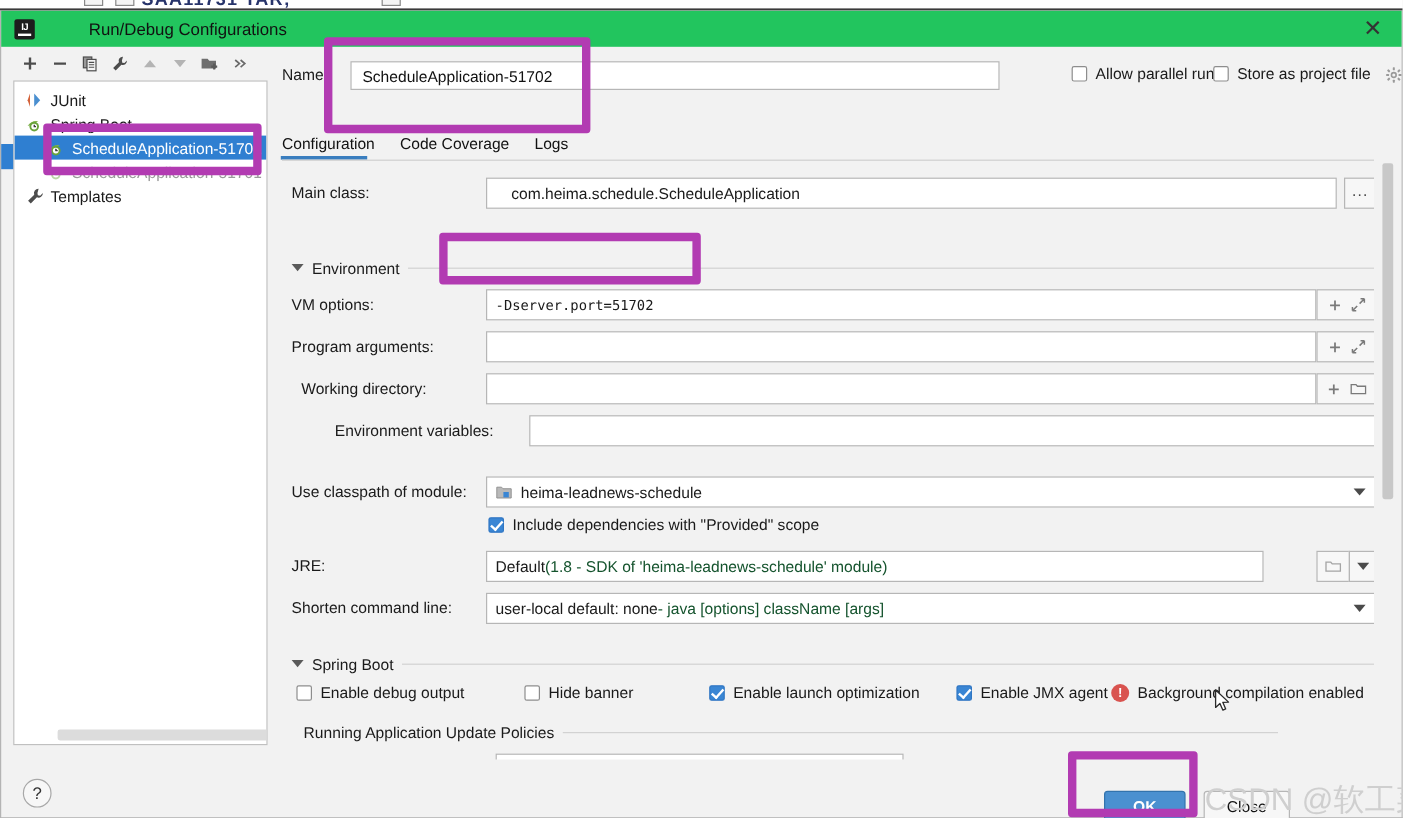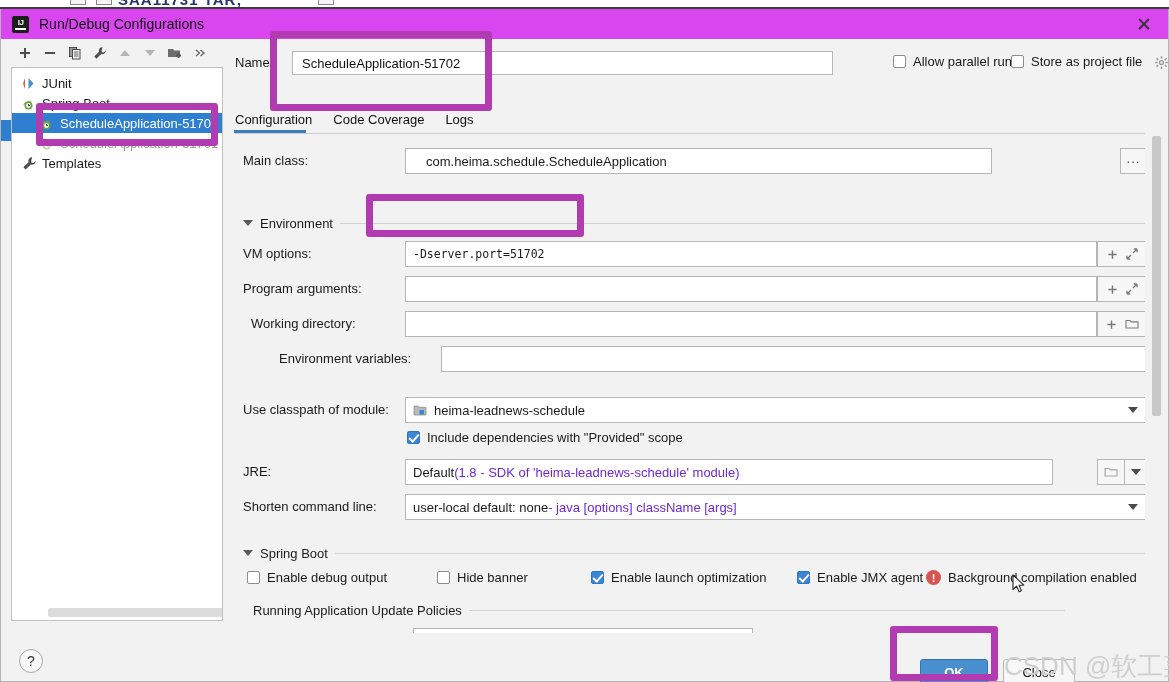--- a/index.html
+++ b/index.html
@@ -36,22 +36,22 @@
   #dialog {
     position:absolute; left:0; top:9px;
     width:1169px; height:673px;
     background:#f2f2f2;
     border:1px solid #b4b4b4;
     border-top:none;
   }
 
   
   #titlebar {
-    position:relative; height:30px; background:#d946ef;
-    display:flex; align-items:center; padding-left:11px;
+    position:relative; height:30px; background:#22c55e;
+    display:flex; align-items:center; padding-left:11px;gap:35px;
   }
   #app-icon {
     width:17px; height:17px; background:#1d1d1d; border-radius:2px;
     position:relative; flex:0 0 auto;
     display:flex; align-items:center; justify-content:center;
   }
   #app-icon .ij {
     color:#fff; font-size:8px; font-weight:bold; font-family:"Liberation Sans",sans-serif;
     line-height:1; letter-spacing:-0.5px; margin-bottom:2px;
   }
@@ -180,21 +180,21 @@
 
   .selbox {
     position:absolute; height:26px; background:#fff; border:1px solid #b6b6b6;
     display:flex; align-items:center; padding-left:7px; font-size:13px;
   }
   .caret {
     position:absolute; right:8px; top:9px; width:0;height:0;
     border-left:5px solid transparent; border-right:5px solid transparent;
     border-top:6px solid #4a4a4a;
   }
-  .dim { color:#6d28d9; }
+  .dim { color:#14532d; }
 
   
   #err-ico {
     width:15px;height:15px;border-radius:50%;background:#d9534f;
     display:flex;align-items:center;justify-content:center;color:#fff;font-size:11px;font-weight:bold;
     flex:0 0 auto;
   }
 
   
   #btn-ok {
@@ -409,21 +409,21 @@
       </div>
     </div>
     <div id="tabs-underline"></div>
 
     <div id="vscroll"></div>
 
     <div id="scroll-area">
 
       <div class="frow" style="top:14px; width:100%;">
         <div class="flabel" style="left:8px;">Main class:</div>
-        <div class="finput" style="left:170px; width:587px;padding-left:20px;">
+        <div class="finput" style="left:170px; width:709px;padding-left:20px;">
           <span>com.heima.schedule.ScheduleApplication</span>
         </div>
         <div class="fbtn" style="left:885px; width:27px;">
           <span style="font-size:13px;letter-spacing:1px;color:#444;margin-bottom:5px;">...</span>
         </div>
       </div>
 
       <div class="section" style="top:81px;">
         <span class="tri"></span>
         <span class="section-title">Environment</span>

